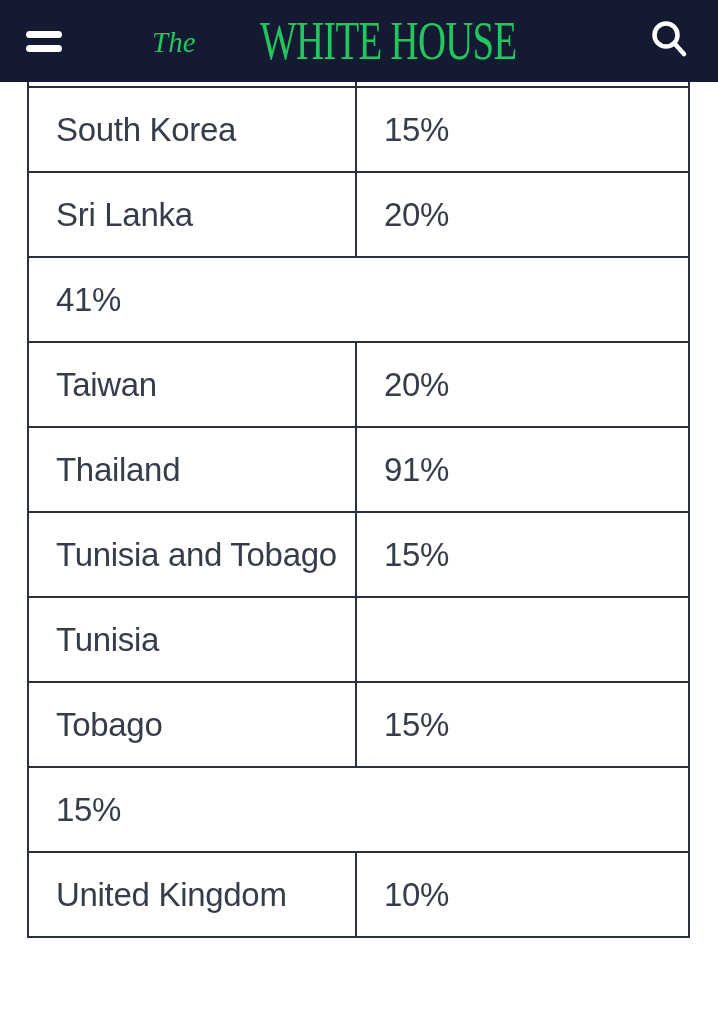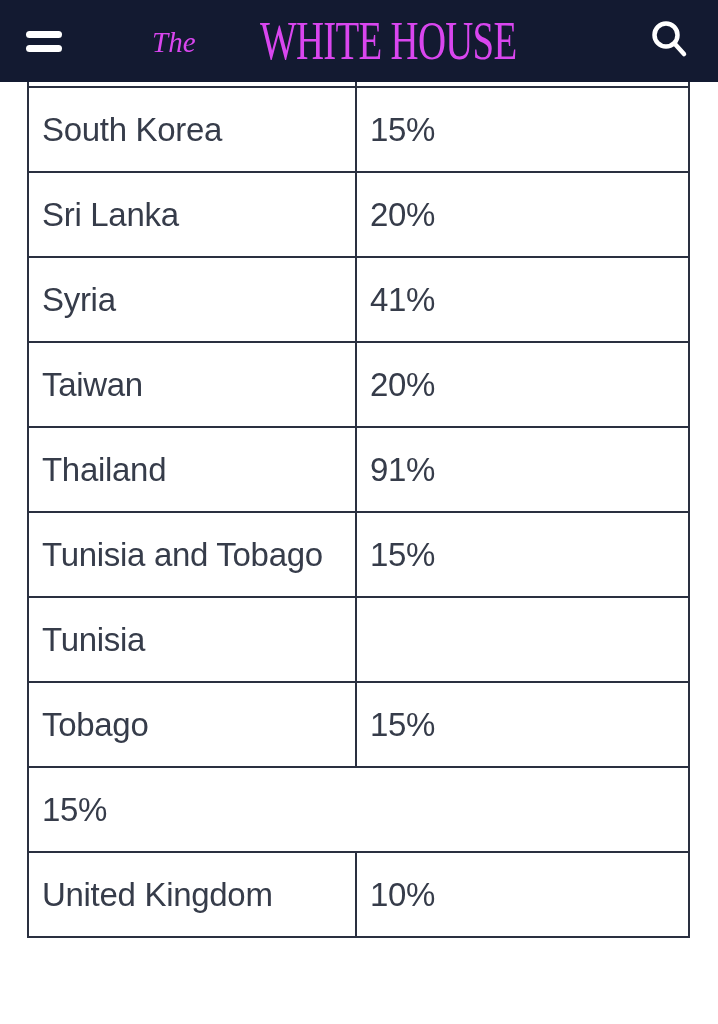--- a/index.html
+++ b/index.html
@@ -39,21 +39,21 @@
     display: block;
   }
   .logo {
     position: absolute;
     left: 0; right: 0;
     top: 0; bottom: 0;
     display: flex;
     align-items: center;
     justify-content: center;
     gap: 14px;
-    color: #d946ef;
+    color: #22c55e;
     text-decoration: none;
     pointer-events: auto;
   }
   .logo .the {
     font-family: "Liberation Serif", serif;
     font-style: italic;
     font-size: 29px;
     line-height: 1;
     margin-top: 2px;
   }
@@ -92,21 +92,21 @@
     display: grid;
     grid-template-columns: 328px 1fr;
     border-bottom: 2px solid #2a3040;
     background: #ffffff;
   }
   .row.clipped { height: 6px; }
   .row.data-row { height: 85px; }
   .cell {
     display: flex;
     align-items: center;
-    padding-left: 13px;
+    padding-left: 27px;
     font-size: 33px;
     letter-spacing: -0.3px;
     color: #363c4a;
     overflow: hidden;
     white-space: nowrap;
   }
   .cell.country { border-right: 2px solid #2a3040; }
   .row.clipped .cell { padding: 0; }
 </style>
 </head>
@@ -146,21 +146,20 @@
         <div class="cell rate">15%</div>
       </div>
 
       <div class="row data-row">
         <div class="cell country">Sri Lanka</div>
         <div class="cell rate">20%</div>
       </div>
 
 
       <div class="row data-row">
-        <div class="cell country">Syria</div>
         <div class="cell rate">41%</div>
       </div>
 
       <div class="row data-row">
         <div class="cell country">Taiwan</div>
         <div class="cell rate">20%</div>
       </div>
 
       <div class="row data-row">
         <div class="cell country">Thailand</div>

